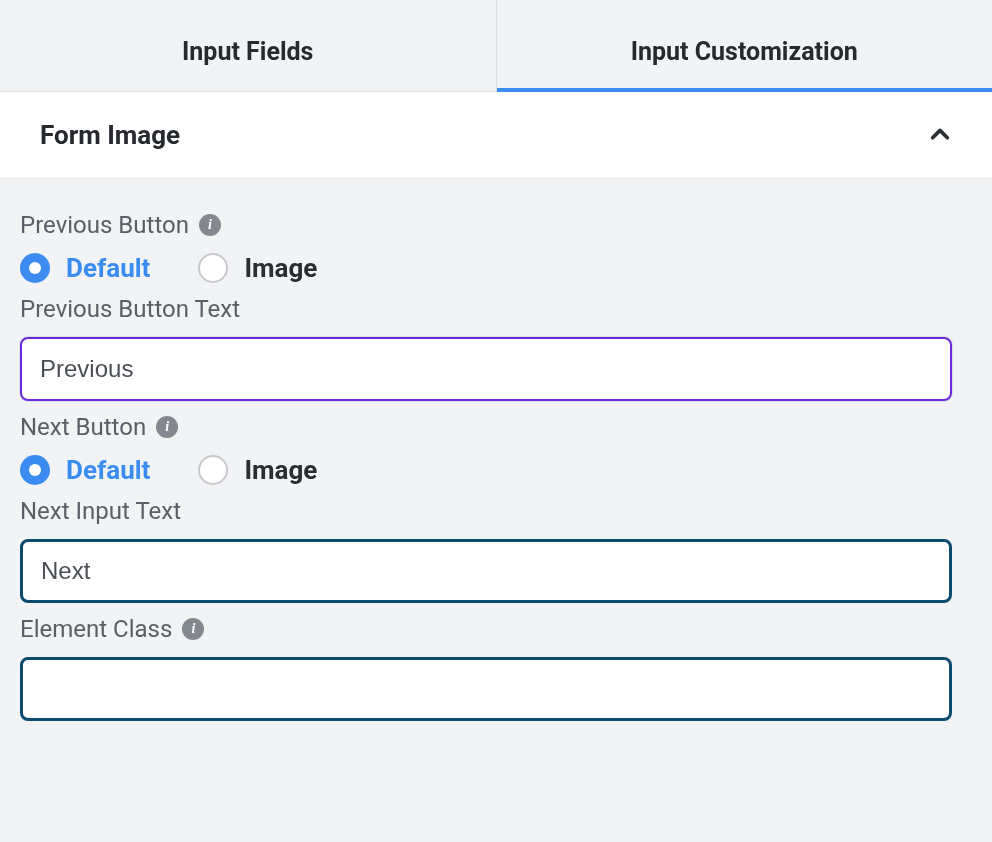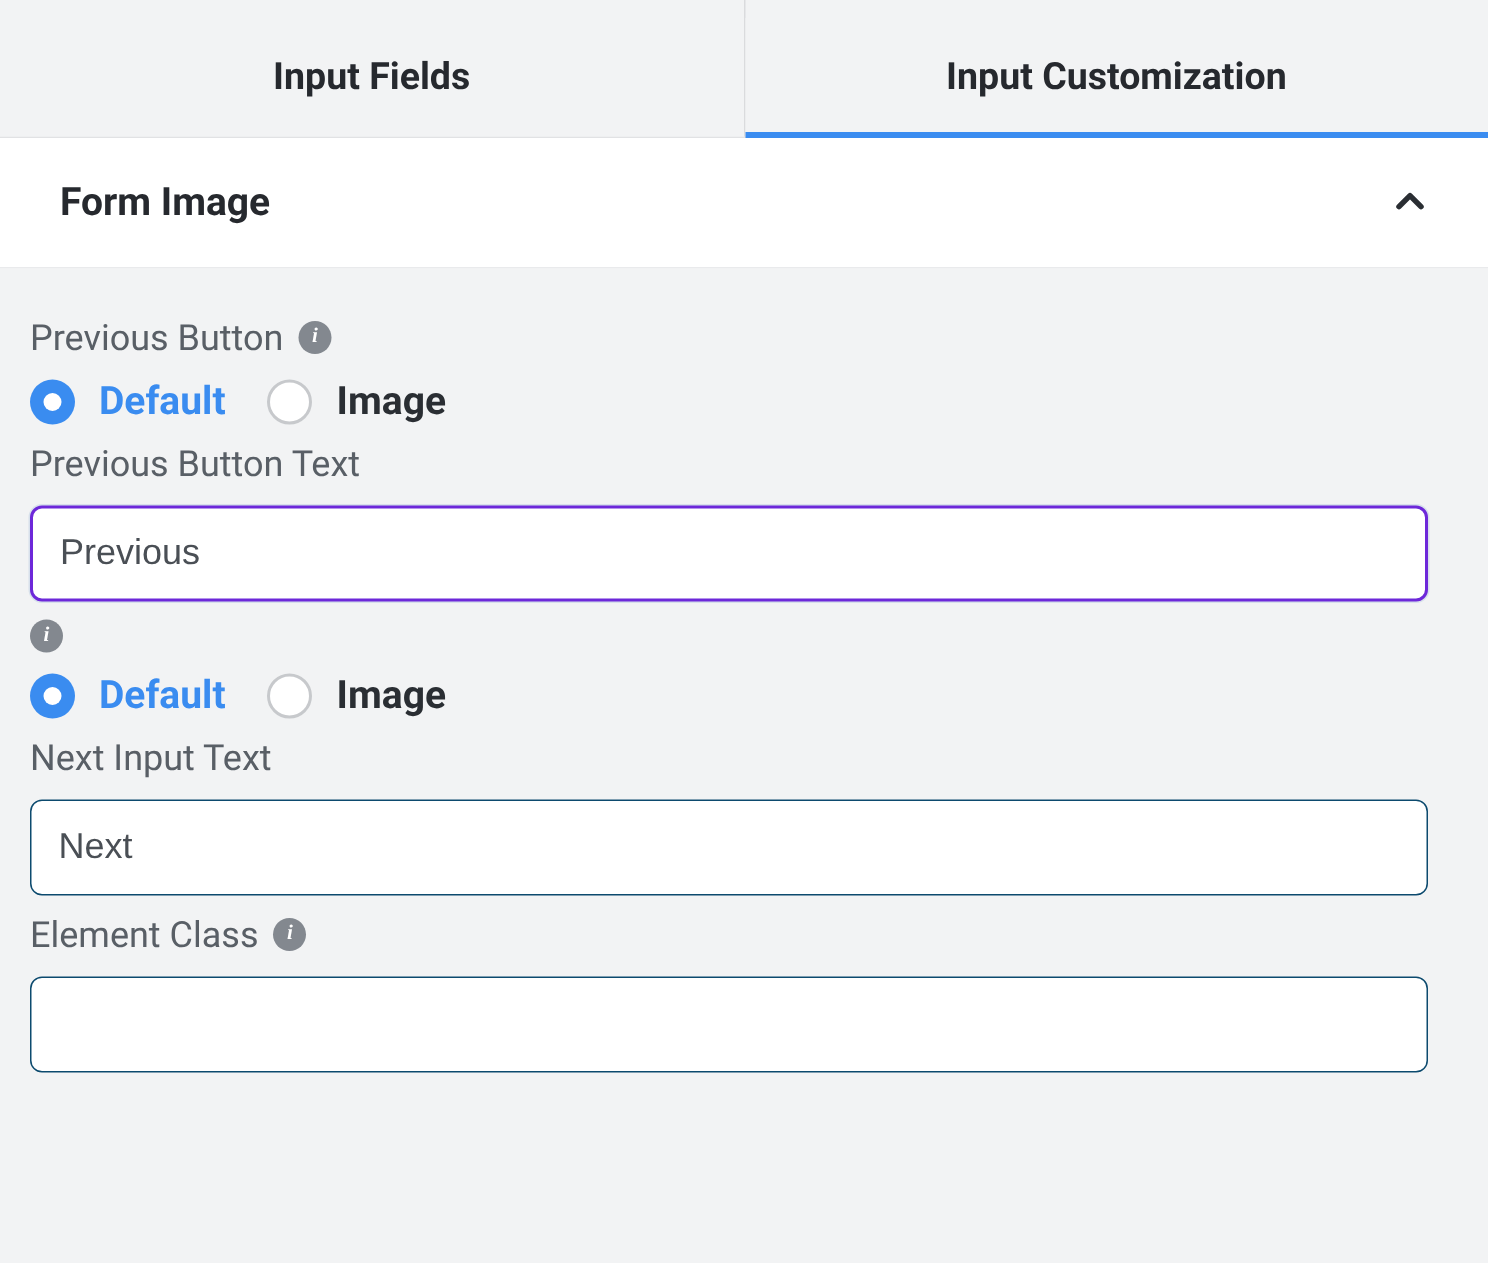--- a/index.html
+++ b/index.html
@@ -14,29 +14,29 @@
   .section-header { display: flex; align-items: center; justify-content: space-between; padding: 28px 40px; cursor: pointer; }
   .section-title { font-size: 26px; font-weight: 700; color: #26292e; }
   .chevron { width: 24px; height: 24px; display: inline-flex; align-items: center; justify-content: center; }
   .chevron svg { width: 22px; height: 22px; }
   .panel { padding: 12px 40px 40px 20px; background: #f2f3f4; }
   .field-block { margin-top: 12px; }
   .field-block:first-child { margin-top: 20px; }
   .label-row { display: flex; align-items: center; gap: 10px; margin-bottom: 14px; }
   .label-text { font-size: 24px; color: #595f66; font-weight: 400; }
   .info-icon { width: 22px; height: 22px; border-radius: 50%; background: #83888f; color: #fff; display: inline-flex; align-items: center; justify-content: center; font-style: italic; font-family: Georgia, 'Times New Roman', serif; font-size: 14px; font-weight: 700; cursor: pointer; }
-  .radio-row { display: flex; align-items: center; gap: 28px; margin-top: 4px; }
+  .radio-row { display: flex; align-items: center; gap: 48px; margin-top: 4px; }
   .radio-option { display: flex; align-items: center; gap: 16px; cursor: pointer; }
   .radio-outer { width: 30px; height: 30px; border-radius: 50%; border: 2px solid #c7c9cc; background: #fff; display: inline-flex; align-items: center; justify-content: center; }
   .radio-option.selected .radio-outer { border: none; background: #3a8cf0; }
   .radio-inner { width: 12px; height: 12px; border-radius: 50%; background: #fff; display: none; }
   .radio-option.selected .radio-inner { display: block; }
   .radio-label { font-size: 26px; font-weight: 700; color: #2a2e33; }
   .radio-option.selected .radio-label { color: #3a8cf0; }
-  .text-input { width: 100%; height: 64px; border: 1px solid #0c4a6e; border-radius: 8px; background: #fff; font-size: 24px; color: #4a4f55; padding: 0 18px; outline: none; }
+  .text-input { width: 100%; height: 64px; border: 3px solid #0c4a6e; border-radius: 8px; background: #fff; font-size: 24px; color: #4a4f55; padding: 0 18px; outline: none; }
   .text-input.focused { border: 2px solid #6d28d9; box-shadow: 0 0 0 1px rgba(58,123,191,0.15); }
 </style>
 </head>
 <body>
 
 <div class="tabs">
   <div class="tab inactive">
     <span>Input Fields</span>
   </div>
   <div class="tab-divider"></div>
@@ -79,20 +79,21 @@
 
   <div class="field-block">
     <div class="label-row">
       <span class="label-text">Previous Button Text</span>
     </div>
     <input type="text" class="text-input focused" value="Previous" style="">
   </div>
 
   <div class="field-block">
     <div class="label-row">
+      <span class="label-text">Next Button</span>
       <span class="info-icon">i</span>
     </div>
     <div class="radio-row">
       <div class="radio-option selected">
         <span class="radio-outer">
             <span class="radio-inner"></span>
           </span>
         <span class="radio-label">Default</span>
       </div>
       <div class="radio-option">

